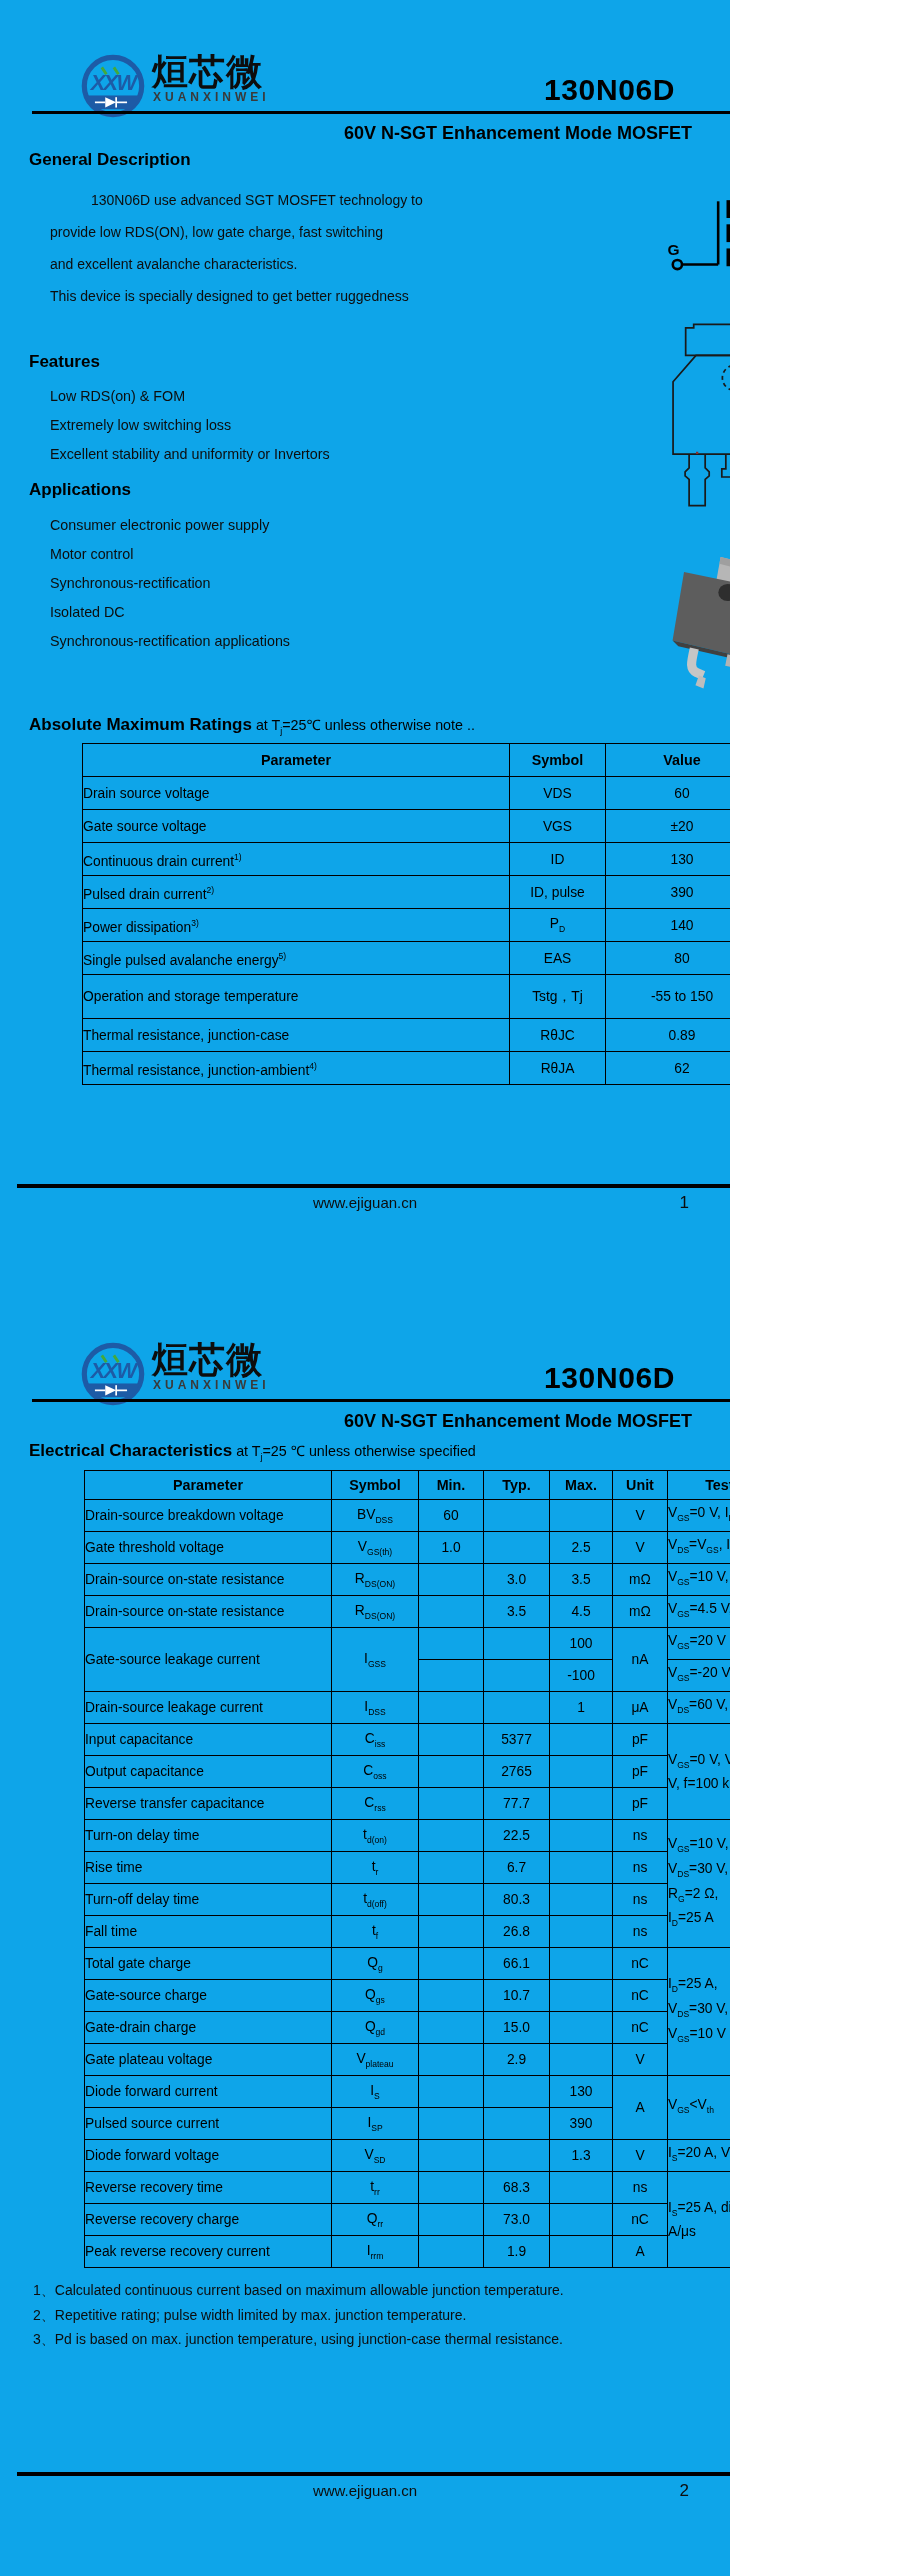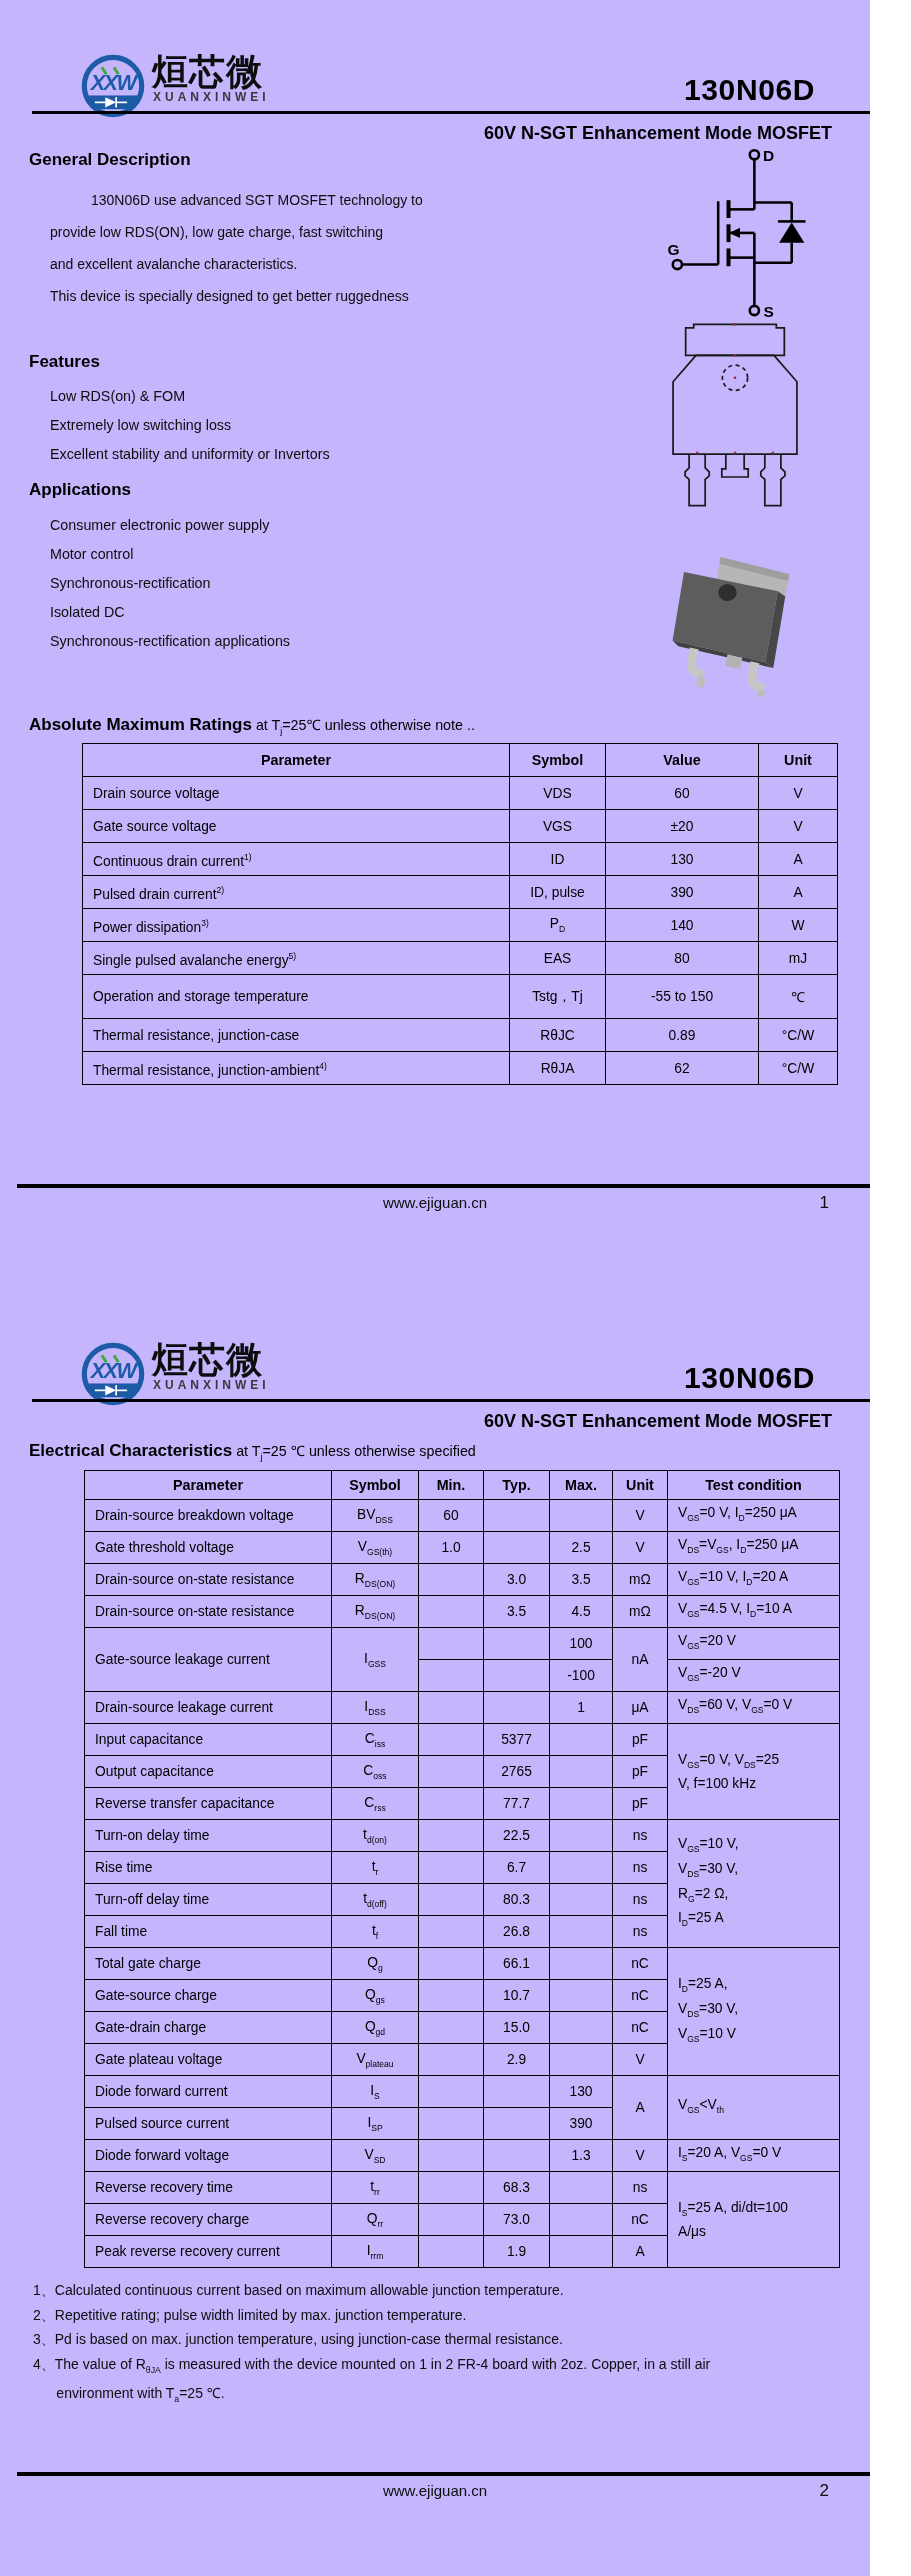--- a/index.html
+++ b/index.html
@@ -1,33 +1,33 @@
 <!DOCTYPE html>
 <html style="font-size:9.2px"><head>
 <meta charset="utf-8">
 <style>
   html,body{margin:0;padding:0;background:#fff;}
   body{width:911px;font-family:"Liberation Sans",sans-serif;color:#000;}
-  .page{position:relative;width:870px;height:1288px;background:#c4b5fd;overflow:hidden;}
+  .page{position:relative;width:730px;height:1288px;background:#0ea5e9;overflow:hidden;}
   .abs{position:absolute;}
   .rule{background:#000;}
   .logo-cn{position:absolute;left:72px;top:-4.6px;font-size:36px;font-weight:bold;color:#0d0d0d;font-family:"DejaVu Sans",sans-serif;letter-spacing:1.1px;}
   .logo-en{position:absolute;left:73px;top:37px;font-size:12px;font-weight:bold;color:#3a3a3a;letter-spacing:4px;}
   .part-number{font-size:30px;font-weight:bold;letter-spacing:0.6px;}
   .subtitle{font-size:18px;font-weight:bold;}
   .h1{font-size:17px;font-weight:bold;}
   .h1-suffix{font-size:14.3px;font-weight:normal;}
   .para{font-size:14px;color:#0d0d0d;}
   .pline{height:32px;line-height:32px;white-space:nowrap;}
   .indent{padding-left:41px;}
   .litem{height:29px;line-height:29px;font-size:14.3px;color:#0d0d0d;white-space:nowrap;}
   .dtable{border-collapse:collapse;table-layout:fixed;border:1.7px solid #000;}
   .dtable td,.dtable th{border:1.4px solid #000;font-size:13.8px;padding:0 3.4px;color:#000;}
   .dtable th{font-size:14.3px;font-weight:bold;text-align:center;}
-  .dtable .pl{text-align:left;padding-left:10px;line-height:19px;}
+  .dtable .pl{text-align:left;padding-left:0;line-height:19px;}
   .dtable .c{text-align:center;}
   .amr tr{height:33px;}
   .amr tr.tall{height:44px;margin-left:31px;}
   .amr tr.hd{height:33px;}
   .ec tr{height:32px;}
   .ec tr.hd{height:29px;}
   sub{font-size:62%;}
   sup{font-size:62%;}
   .note{font-size:14px;line-height:23px;margin-bottom:1.7px;color:#0d0d0d;white-space:pre-wrap;}
   .footer-site{width:100%;text-align:center;font-size:15px;color:#0d0d0d;}
@@ -488,20 +488,19 @@
         <td class="c"></td>
         <td class="c">A</td>
       </tr>
     </tbody>
   </table>
 
   <div class="abs" style="left:33px;top:991px;width:838px">
     <div class="note">1、Calculated continuous current based on maximum allowable junction temperature.</div>
     <div class="note">2、Repetitive rating; pulse width limited by max. junction temperature.</div>
     <div class="note">3、Pd is based on max. junction temperature, using junction-case thermal resistance.</div>
-    <div class="note">4、The value of R<sub>θJA</sub> is measured with the device mounted on 1 in 2 FR-4 board with 2oz. Copper, in a still air<br>      environment with T<sub>a</sub>=25 ℃.</div>
   </div>
 
   <div class="rule abs" style="left:17px;top:1184px;width:877px;height:4px"></div>
   <div class="footer-site abs" style="left:0;top:1194px">www.ejiguan.cn</div>
   <div class="footer-page abs" style="right:41px;top:1193px">2</div>
 </div>
 
 
 </body></html>

